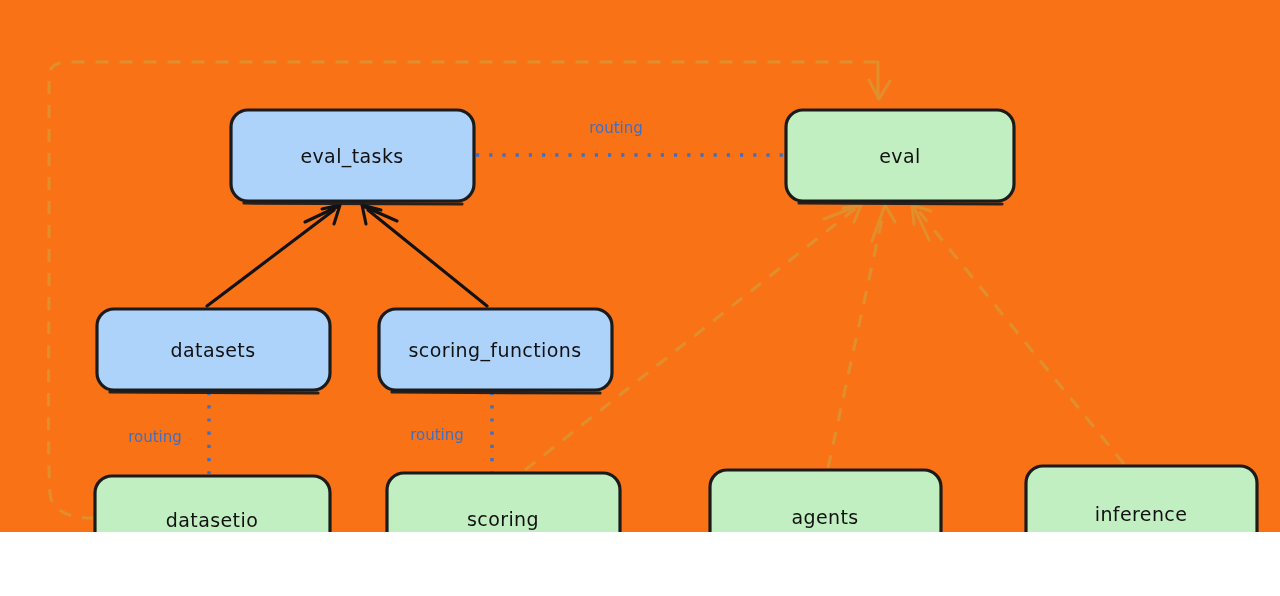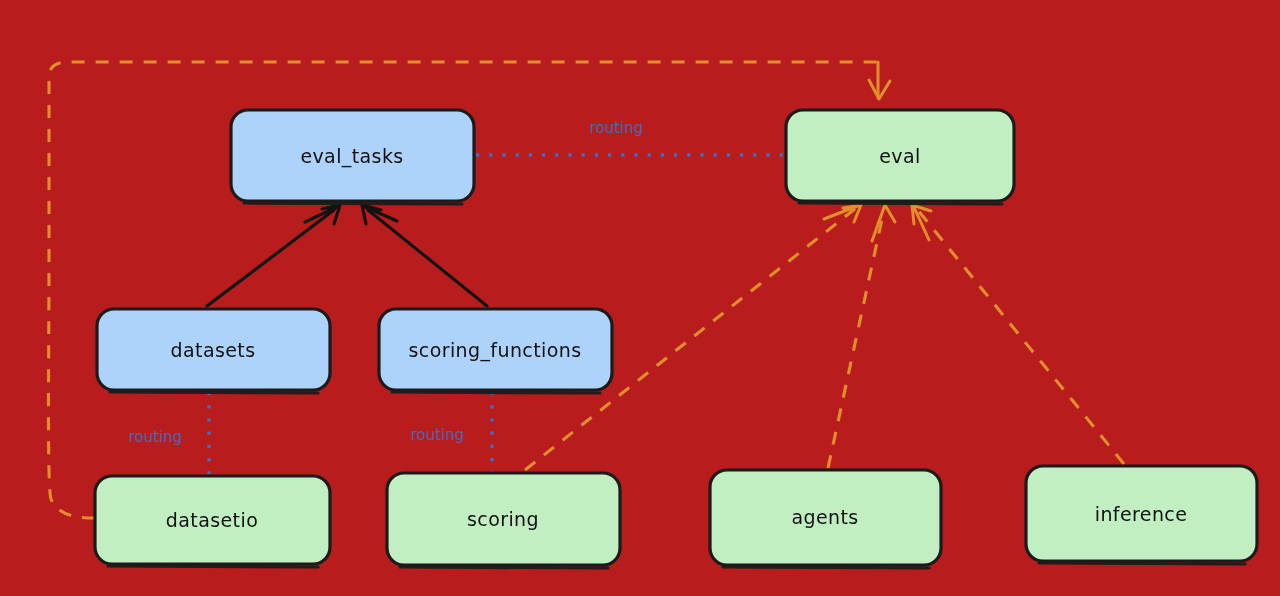--- a/index.html
+++ b/index.html
@@ -7,22 +7,22 @@
     margin: 0;
     padding: 0;
     background: #ffffff;
   }
   body {
     font-family: "DejaVu Sans", sans-serif;
   }
   #canvas-wrap {
     position: relative;
     width: 1280px;
-    height: 596px;
-    background: #b91c1c;
+    height: 532px;
+    background: #f97316;
     overflow: hidden;
   }
   svg#diagram {
     position: absolute;
     left: 0;
     top: 0;
     width: 1280px;
     height: 596px;
     display: block;
   }

